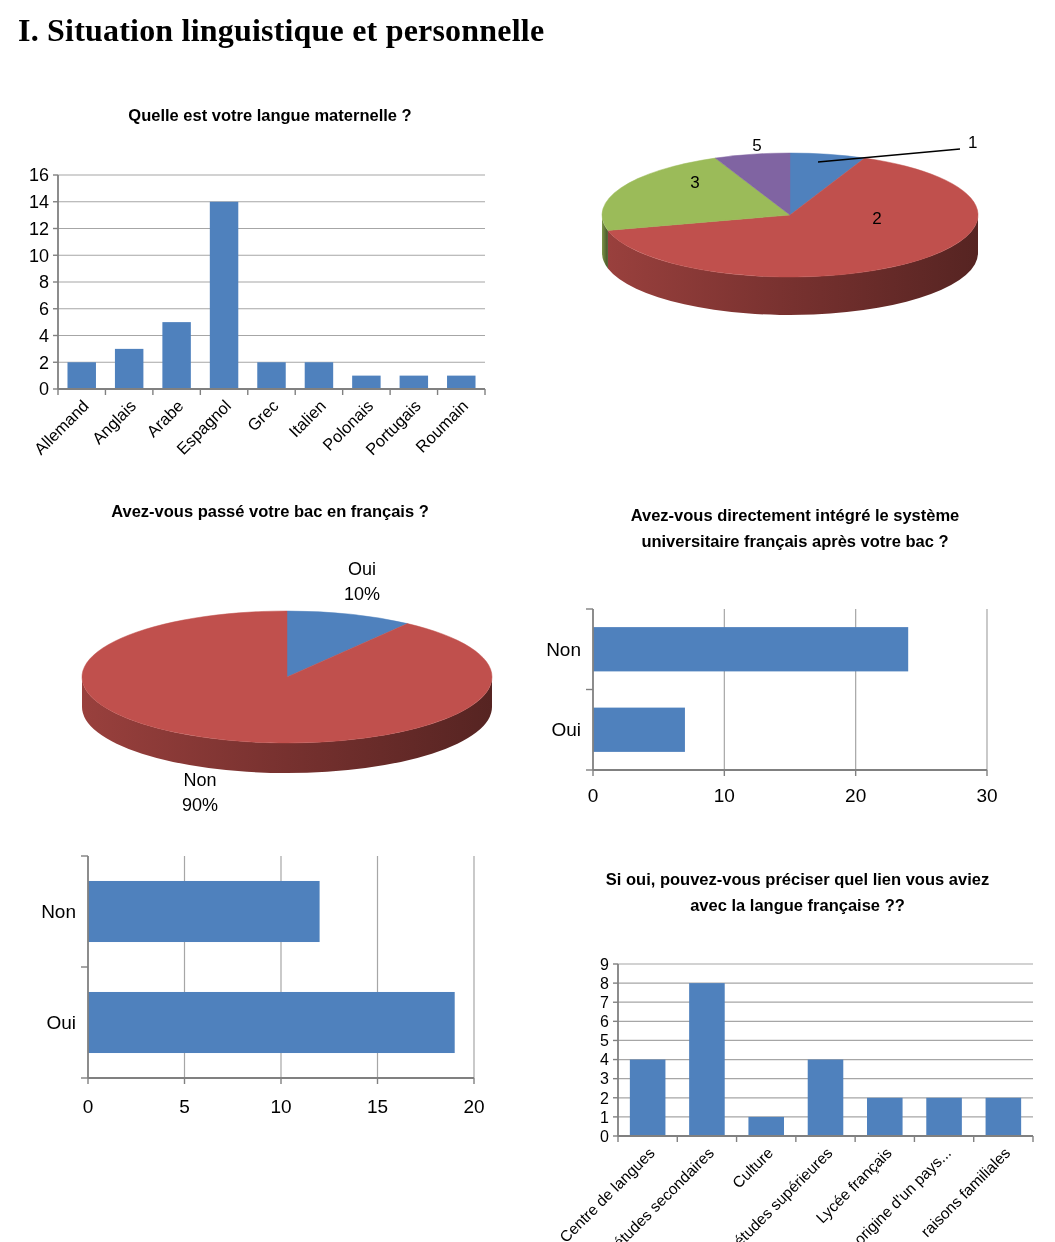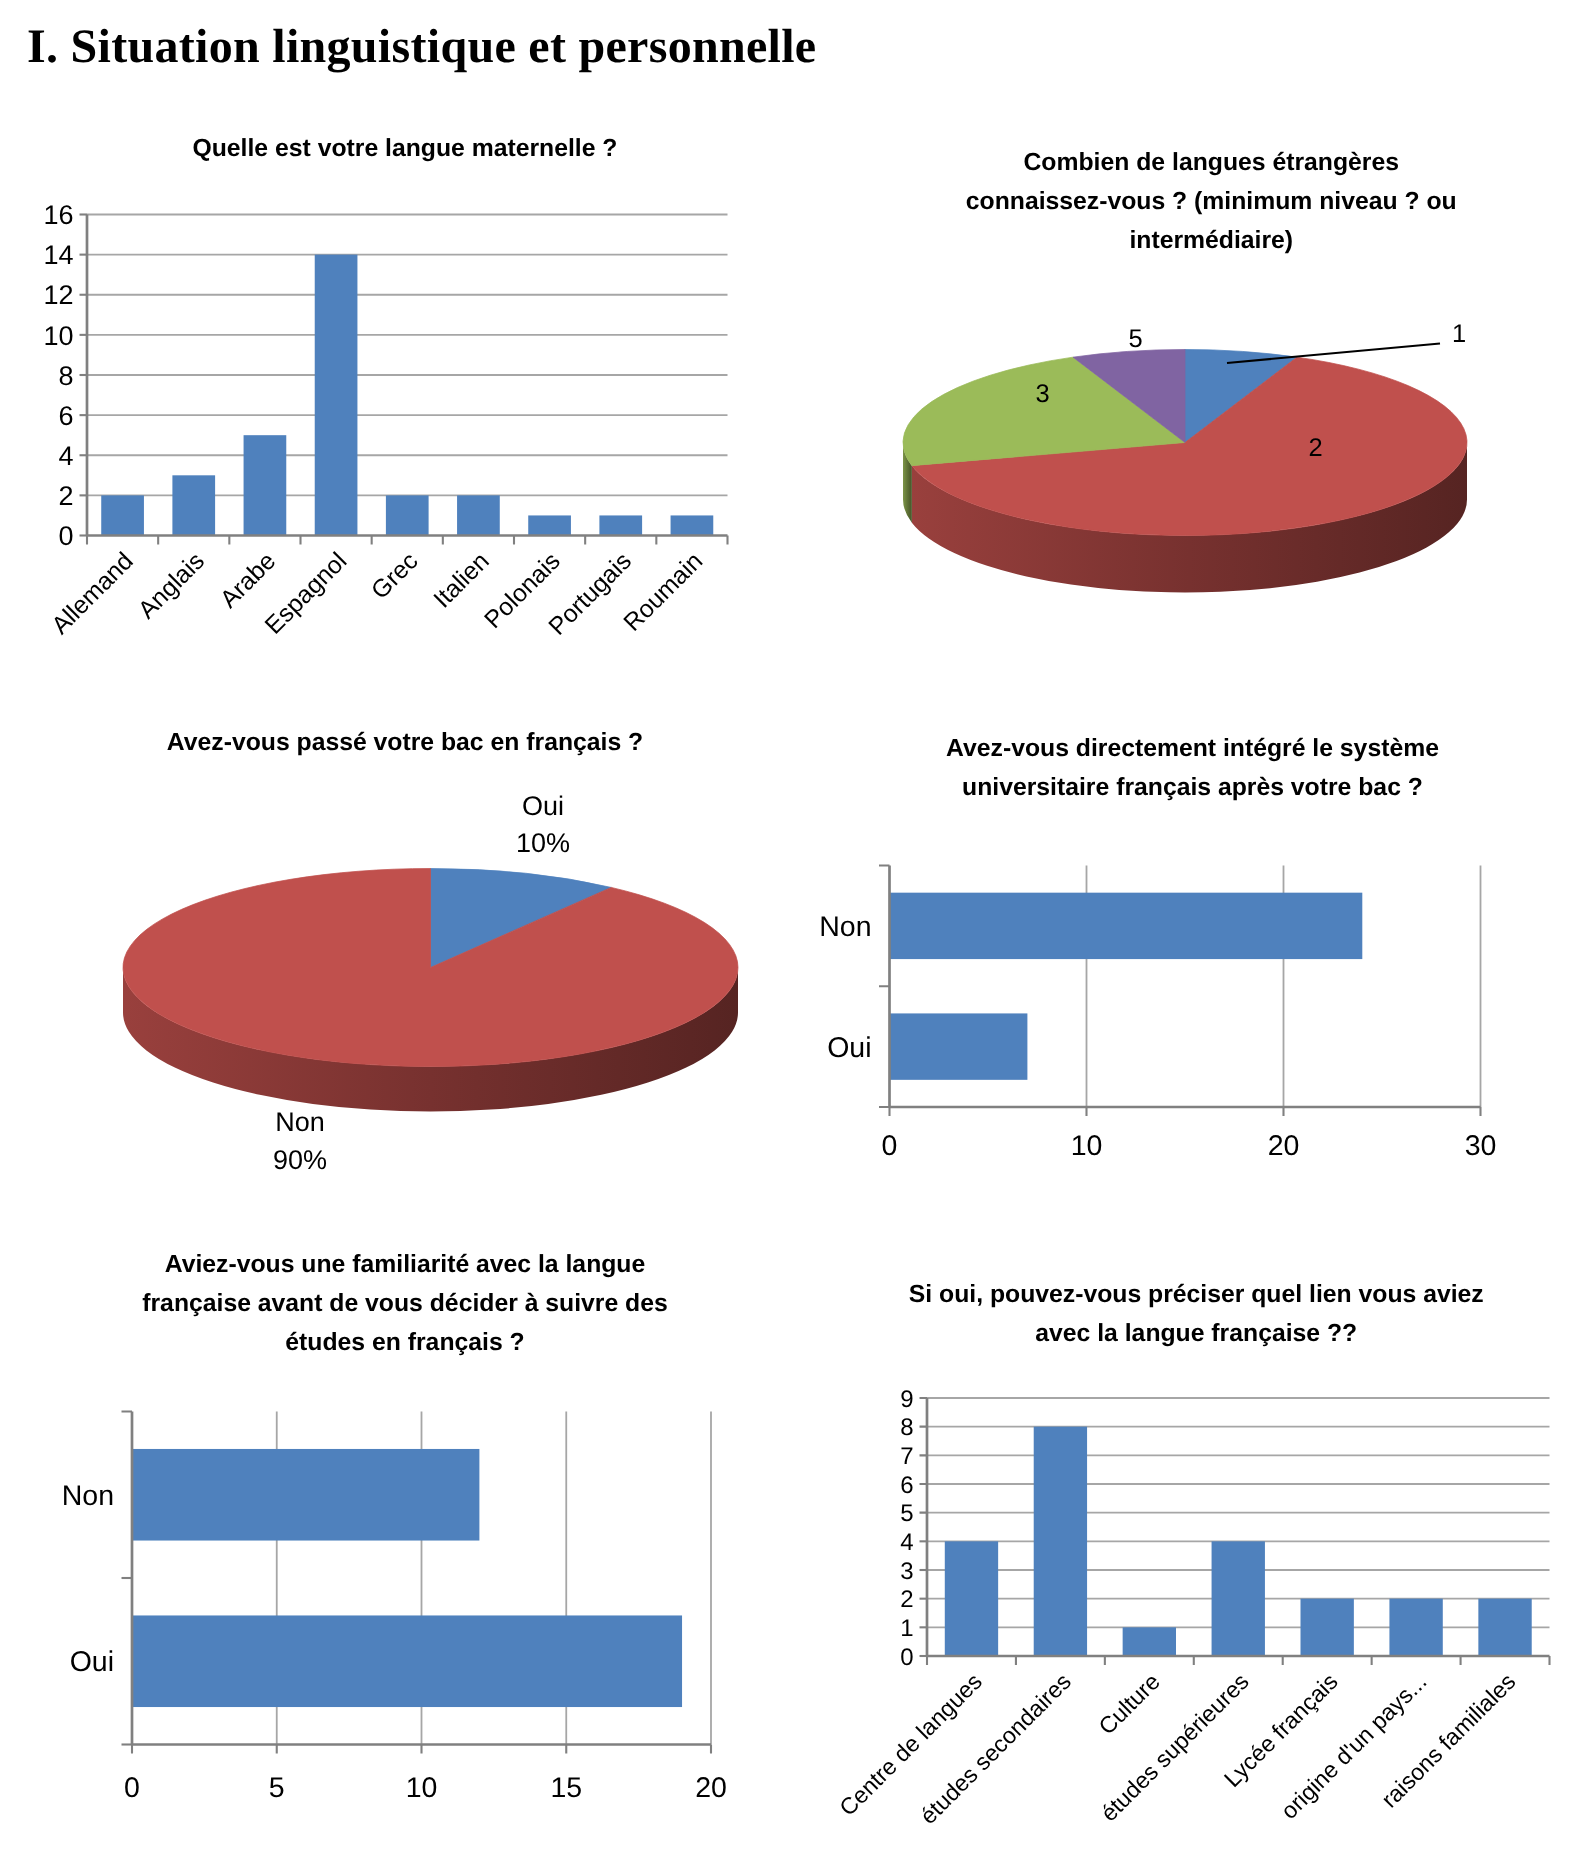--- a/index.html
+++ b/index.html
@@ -1,21 +1,21 @@
 <!DOCTYPE html>
 <html><head>
 <meta charset="utf-8">
 <style>
   html,body{margin:0;padding:0}
   body{width:1055px;height:1242px;position:relative;background:#fff;
        font-family:"Liberation Sans",sans-serif;color:#000;overflow:hidden}
   .page-title{position:absolute;left:18px;top:12px;font-family:"Liberation Serif",serif;
        font-weight:bold;font-size:32px;letter-spacing:.2px}
   .chart{position:absolute}
-  .chart-title{font-weight:bold;font-size:16.5px;line-height:26px;text-align:center;margin:0 auto}
+  .chart-title{font-weight:bold;font-size:16.5px;line-height:26px;text-align:center;margin:16px auto}
   svg{display:block}
   svg text{font-family:"Liberation Sans",sans-serif;fill:#000}
 </style>
 </head>
 <body>
 
 <div class="page-title">I. Situation linguistique et personnelle</div>
 
 <div class="chart" id="c1" style="left:30px;top:86px;width:480px;height:386px">
   <div class="chart-title" style="height:32px">Quelle est votre langue maternelle ?</div>
@@ -73,21 +73,20 @@
       <text x="202.05555555555554" y="257" font-size="16.5" text-anchor="end" transform="rotate(-45 202.05555555555554 257)">Espagnol</text>
       <text x="249.5" y="257" font-size="16.5" text-anchor="end" transform="rotate(-45 249.5 257)">Grec</text>
       <text x="296.94444444444446" y="257" font-size="16.5" text-anchor="end" transform="rotate(-45 296.94444444444446 257)">Italien</text>
       <text x="344.38888888888886" y="257" font-size="16.5" text-anchor="end" transform="rotate(-45 344.38888888888886 257)">Polonais</text>
       <text x="391.8333333333333" y="257" font-size="16.5" text-anchor="end" transform="rotate(-45 391.8333333333333 257)">Portugais</text>
       <text x="439.27777777777777" y="257" font-size="16.5" text-anchor="end" transform="rotate(-45 439.27777777777777 257)">Roumain</text>
     </svg>
 </div>
 
 <div class="chart" id="c2" style="left:560px;top:95px;width:495px;height:370px">
-  <div class="chart-title" style="height:80px;max-width:345px">Combien de langues étrangères connaissez-vous ? (minimum niveau ? ou intermédiaire)</div>
   <svg width="495" height="290">
       <defs>
         <linearGradient id="sga1" x1="0" y1="0" x2="1" y2="0">
           <stop offset="0" stop-color="rgb(153,64,61)"></stop>
           <stop offset="0.5" stop-color="rgb(119,49,47)"></stop>
           <stop offset="1" stop-color="rgb(86,36,34)"></stop>
         </linearGradient>
         <linearGradient id="sga2" x1="0" y1="0" x2="1" y2="0">
           <stop offset="0" stop-color="rgb(124,149,71)"></stop>
           <stop offset="0.5" stop-color="rgb(96,115,55)"></stop>
@@ -148,21 +147,20 @@
       <text x="36" y="162.4" font-size="19" text-anchor="end">Oui</text>
       <line x1="41" y1="35" x2="48" y2="35" stroke="#808080" stroke-width="1.4"></line>
       <line x1="41" y1="115.5" x2="48" y2="115.5" stroke="#808080" stroke-width="1.4"></line>
       <line x1="41" y1="196" x2="48" y2="196" stroke="#808080" stroke-width="1.4"></line>
       <line x1="48" y1="35" x2="48" y2="196" stroke="#808080" stroke-width="1.8"></line>
       <line x1="48" y1="196" x2="442" y2="196" stroke="#808080" stroke-width="1.8"></line>
     </svg>
 </div>
 
 <div class="chart" id="c5" style="left:20px;top:830px;width:500px;height:401px">
-  <div class="chart-title" style="height:85px;max-width:370px">Aviez-vous une familiarité avec la langue française avant de vous décider à suivre des études en français ?</div>
   <svg width="500" height="316">
       <line x1="68" y1="248" x2="68" y2="254" stroke="#808080" stroke-width="1.4"></line>
       <text x="68" y="283" font-size="19" text-anchor="middle">0</text>
       <line x1="164.5" y1="26" x2="164.5" y2="248" stroke="#A6A6A6" stroke-width="1.2"></line>
       <line x1="164.5" y1="248" x2="164.5" y2="254" stroke="#808080" stroke-width="1.4"></line>
       <text x="164.5" y="283" font-size="19" text-anchor="middle">5</text>
       <line x1="261" y1="26" x2="261" y2="248" stroke="#A6A6A6" stroke-width="1.2"></line>
       <line x1="261" y1="248" x2="261" y2="254" stroke="#808080" stroke-width="1.4"></line>
       <text x="261" y="283" font-size="19" text-anchor="middle">10</text>
       <line x1="357.5" y1="26" x2="357.5" y2="248" stroke="#A6A6A6" stroke-width="1.2"></line>

